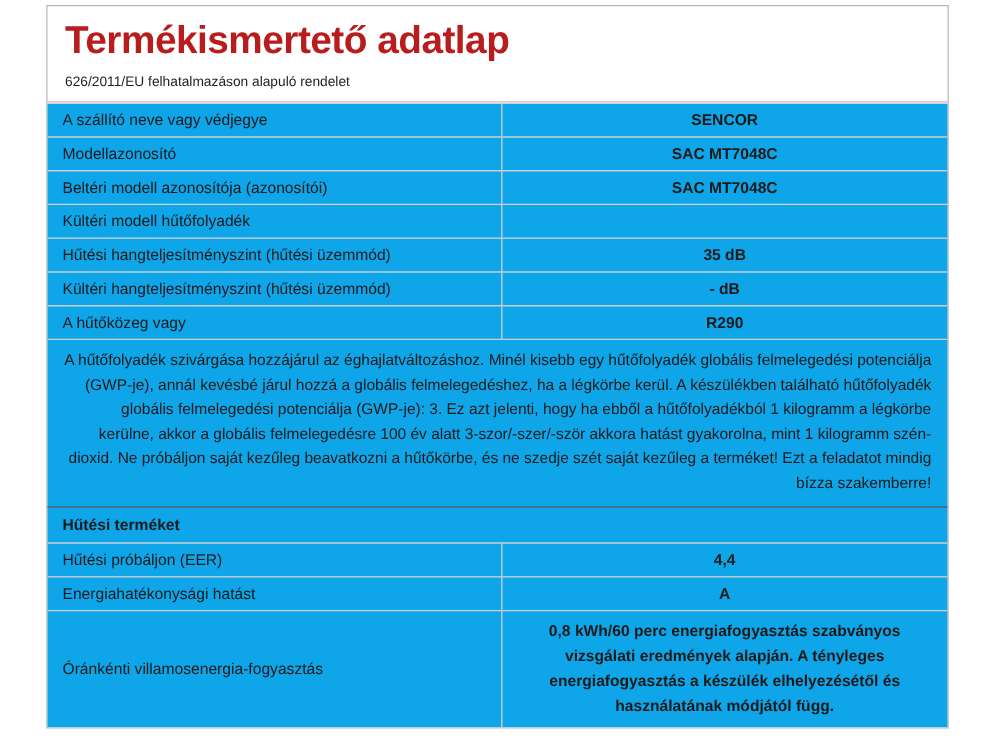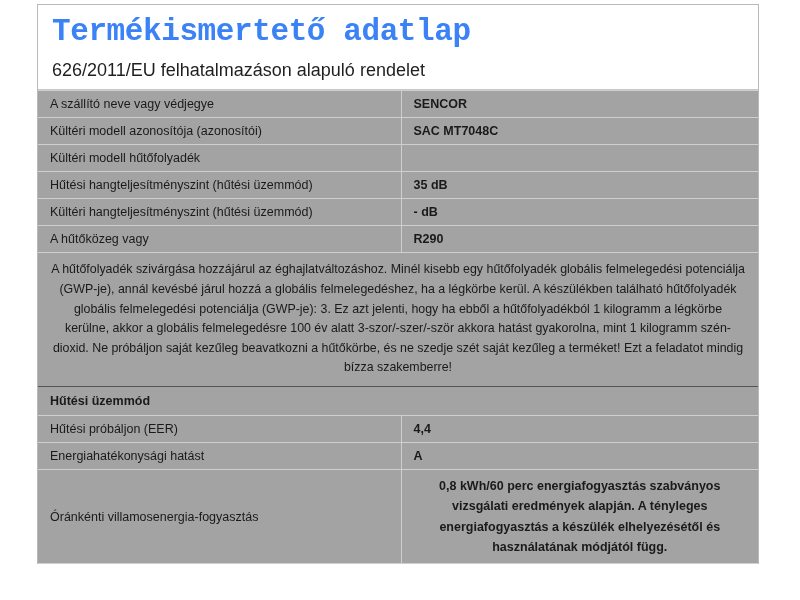--- a/index.html
+++ b/index.html
@@ -37,21 +37,21 @@
   .doc-title {
     font-size: 31px;
     font-weight: bold;
     letter-spacing: -0.4px;
     color: #3d1a9d;
     line-height: 1.06;
     margin: 0 0 11px 0;
     white-space: nowrap;
   }
   .doc-subtitle {
-    font-size: 18px;
+    font-size: 11px;
     font-weight: normal;
     color: #1f1f1f;
     margin: 0;
     line-height: 1.2;
   }
 
   
   .spec-table {
     width: 100%;
     border-collapse: collapse;
@@ -60,40 +60,40 @@
   .spec-table col.c-label { width: 363px; }
   .spec-table col.c-value { width: 357px; }
 
   .spec-table td {
     border-top: 1px solid #cfcfcf;
     border-bottom: 1px solid #cfcfcf;
     padding: 4px 12px;
     font-size: 12.5px;
     line-height: 1.28;
     vertical-align: middle;
-    background: #a3a3a3;
+    background: #0ea5e9;
   }
   .cell-label {
     text-align: left;
     font-weight: normal;
     border-right: 1px solid #cfcfcf;
     height: 18px;
   }
   .cell-value {
-    text-align: left;
+    text-align: center;
     font-weight: bold;
   }
 
   
   tr.notice-row > td {
     border-top: 1px solid #555555;
     border-bottom: 1px solid #555555;
     border-right: none;
     padding: 7px 13px 8px 13px;
-    text-align: center;
+    text-align: right;
     font-weight: normal;
     line-height: 1.58;
     font-size: 12.4px;
   }
 
   
   tr.section-row > td {
     border-right: none;
     font-weight: bold;
     text-align: left;
@@ -111,36 +111,40 @@
 
   
   tr:last-child > td { border-bottom: 1px solid #cfcfcf; }
 </style>
 </head>
 <body>
 
 <div class="page">
 
   <div class="header">
-    <div class="doc-title" style="color: #3b82f6; font-family: Liberation Mono, monospace;">Termékismertető adatlap</div>
+    <div class="doc-title" style="color: #b91c1c;">Termékismertető adatlap</div>
     <div class="doc-subtitle">626/2011/EU felhatalmazáson alapuló rendelet</div>
   </div>
 
   <table class="spec-table">
     <colgroup>
       <col class="c-label">
       <col class="c-value">
     </colgroup>
     <tbody>
         <tr>
           <td class="cell-label">A szállító neve vagy védjegye</td>
           <td class="cell-value">SENCOR</td>
         </tr>
         <tr>
-          <td class="cell-label">Kültéri modell azonosítója (azonosítói)</td>
+          <td class="cell-label">Modellazonosító</td>
+          <td class="cell-value">SAC MT7048C</td>
+        </tr>
+        <tr>
+          <td class="cell-label">Beltéri modell azonosítója (azonosítói)</td>
           <td class="cell-value">SAC MT7048C</td>
         </tr>
         <tr>
           <td class="cell-label">Kültéri modell hűtőfolyadék</td>
           <td class="cell-value"></td>
         </tr>
         <tr>
           <td class="cell-label">Hűtési hangteljesítményszint (hűtési üzemmód)</td>
           <td class="cell-value">35 dB</td>
         </tr>
@@ -149,21 +153,21 @@
           <td class="cell-value">- dB</td>
         </tr>
         <tr>
           <td class="cell-label">A hűtőközeg vagy</td>
           <td class="cell-value">R290</td>
         </tr>
         <tr class="notice-row">
           <td colspan="2">A hűtőfolyadék szivárgása hozzájárul az éghajlatváltozáshoz. Minél kisebb egy hűtőfolyadék globális felmelegedési potenciálja (GWP-je), annál kevésbé járul hozzá a globális felmelegedéshez, ha a légkörbe kerül. A készülékben található hűtőfolyadék globális felmelegedési potenciálja (GWP-je): 3. Ez azt jelenti, hogy ha ebből a hűtőfolyadékból 1 kilogramm a légkörbe kerülne, akkor a globális felmelegedésre 100 év alatt 3-szor/-szer/-ször akkora hatást gyakorolna, mint 1 kilogramm szén-dioxid. Ne próbáljon saját kezűleg beavatkozni a hűtőkörbe, és ne szedje szét saját kezűleg a terméket! Ezt a feladatot mindig bízza szakemberre!</td>
         </tr>
         <tr class="section-row">
-          <td class="cell-label" colspan="2">Hűtési üzemmód</td>
+          <td class="cell-label" colspan="2">Hűtési terméket</td>
         </tr>
         <tr>
           <td class="cell-label">Hűtési próbáljon (EER)</td>
           <td class="cell-value">4,4</td>
         </tr>
         <tr>
           <td class="cell-label">Energiahatékonysági hatást</td>
           <td class="cell-value">A</td>
         </tr>
         <tr>

